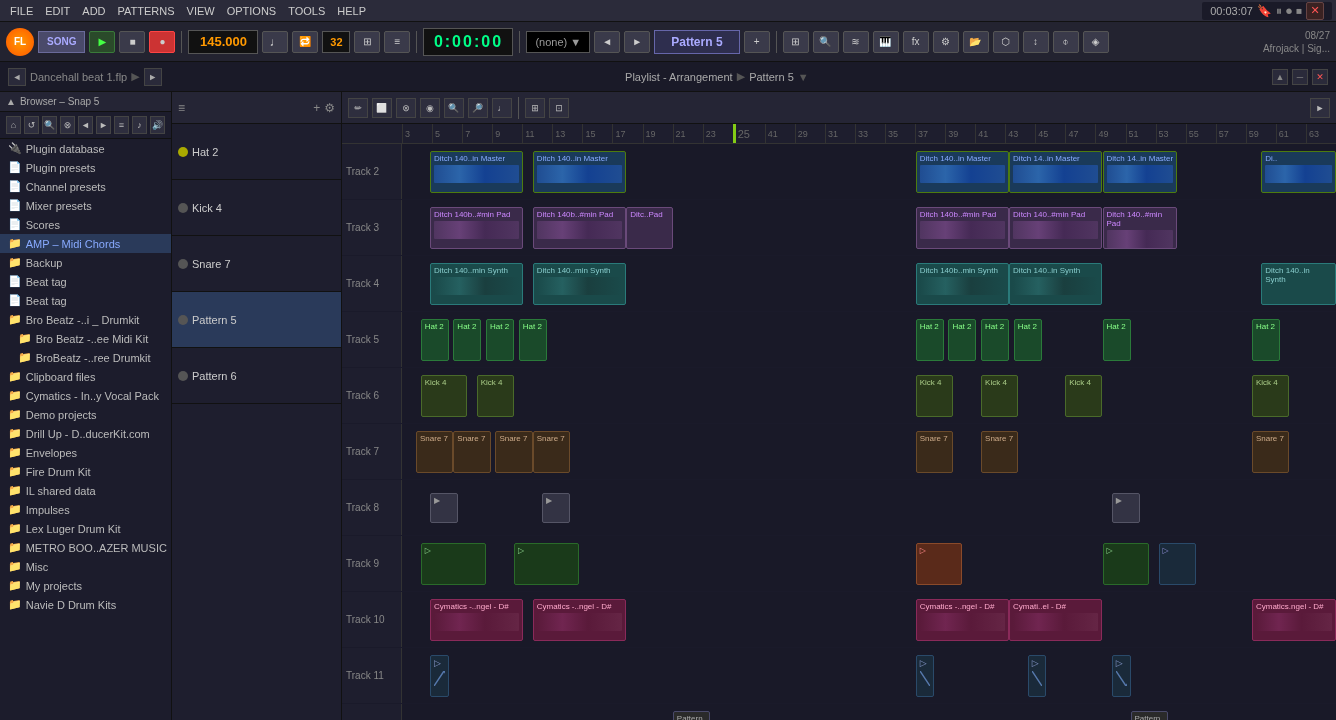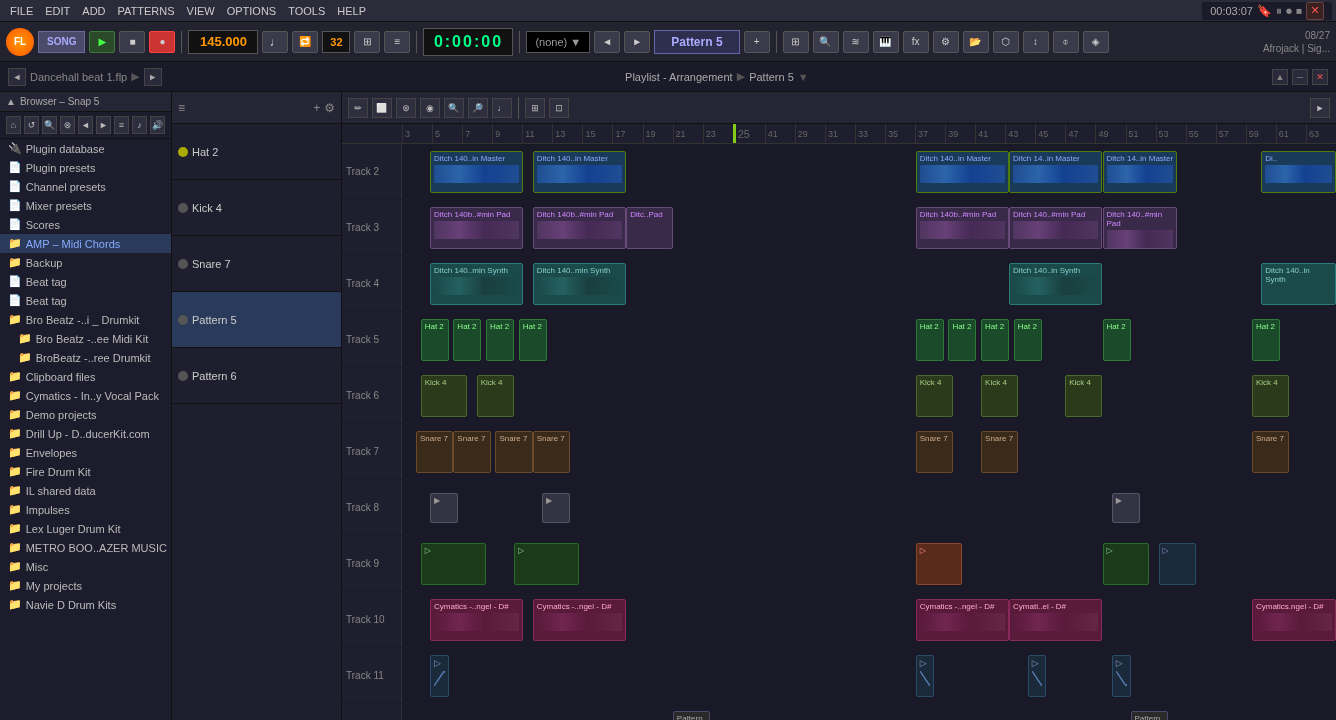--- a/index.html
+++ b/index.html
@@ -429,20 +429,24 @@
             <div class="track-label">Track 4</div>
             <div class="track-lane" style="background:#191928; position:relative; overflow:hidden;">
               <div class="track-clip clip-teal" style="left:3%; width:10%;">
                 <div style="font-size:8px; color:#88cccc;">Ditch 140..min Synth</div>
                 <div style="height:18px; background:linear-gradient(90deg, #1a4a4a 0%, #2a6a6a 30%, #1a3a3a 60%, #1a4a4a 100%); margin-top:2px; opacity:0.7; border-radius:1px;"></div>
               </div>
               <div class="track-clip clip-teal" style="left:14%; width:10%;">
                 <div style="font-size:8px; color:#88cccc;">Ditch 140..min Synth</div>
                 <div style="height:18px; background:linear-gradient(90deg, #1a4a4a 0%, #2a6a6a 30%, #1a3a3a 60%, #1a4a4a 100%); margin-top:2px; opacity:0.7; border-radius:1px;"></div>
               </div>
+              <div class="track-clip clip-teal" style="left:55%; width:10%;">
+                <div style="font-size:8px; color:#88cccc;">Ditch 140b..min Synth</div>
+                <div style="height:18px; background:linear-gradient(90deg, #1a4a4a 0%, #2a6a6a 30%, #1a3a3a 60%, #1a4a4a 100%); margin-top:2px; opacity:0.7; border-radius:1px;"></div>
+              </div>
               <div class="track-clip clip-teal" style="left:65%; width:10%;">
                 <div style="font-size:8px; color:#88cccc;">Ditch 140..in Synth</div>
                 <div style="height:18px; background:linear-gradient(90deg, #1a4a4a 0%, #2a6a6a 30%, #1a3a3a 60%, #1a4a4a 100%); margin-top:2px; opacity:0.7; border-radius:1px;"></div>
               </div>
               <div class="track-clip clip-teal" style="left:92%; width:8%;">
                 <div style="font-size:8px; color:#88cccc;">Ditch 140..in Synth</div>
               </div>
             </div>
           </div>
 

